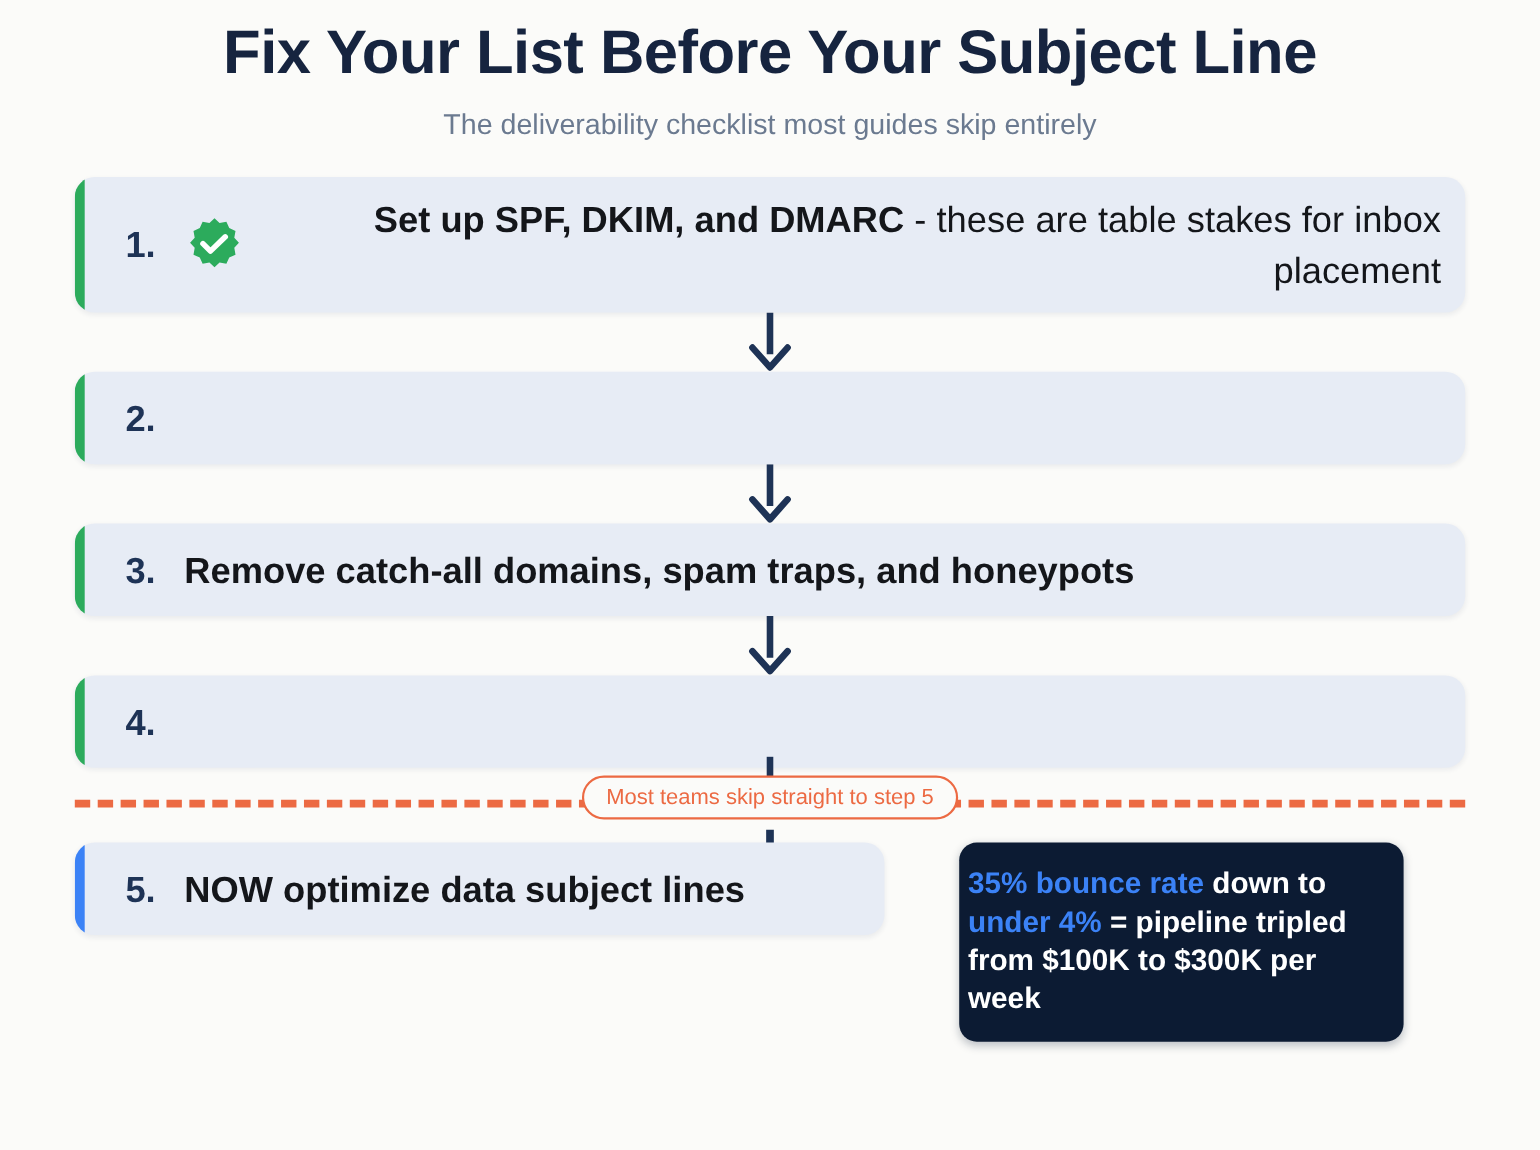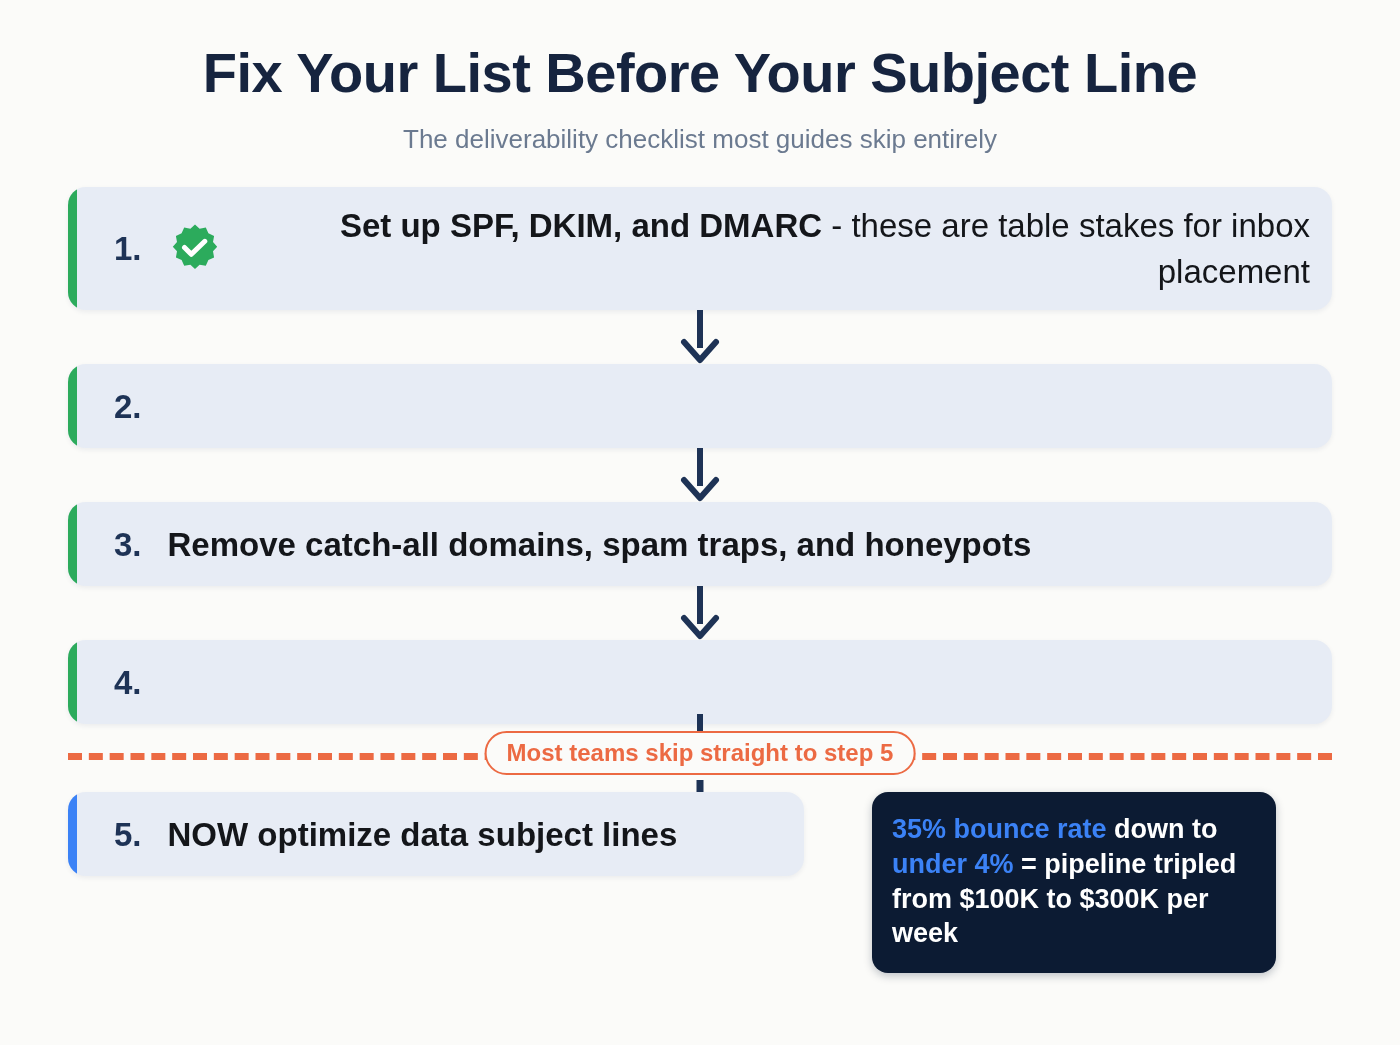--- a/index.html
+++ b/index.html
@@ -11,21 +11,21 @@
     height: 1045px;
     background: #fbfbf9;
     font-family: "Liberation Sans", sans-serif;
     overflow: hidden;
     position: relative;
   }
 
   
   .header {
     text-align: center;
-    padding-top: 44px;
+    padding-top: 18px;
   }
   .title {
     font-size: 56px;
     font-weight: bold;
     color: #16243f;
     letter-spacing: -0.5px;
     line-height: 1.05;
     margin: 0;
   }
   .subtitle {
@@ -136,22 +136,22 @@
   }
   .divider .pill {
     position: absolute;
     left: 50%;
     top: 5px;
     transform: translateX(-50%);
     background: #fbfbf9;
     border: 2.5px solid #ec6a43;
     border-radius: 22px;
     color: #ec6a43;
-    font-size: 24px;
-    font-weight: bold;
+    font-size: 20px;
+    font-weight: normal;
     padding: 8px 20px;
     white-space: nowrap;
     line-height: 1;
   }
   .divider .stub-top {
     position: absolute;
     left: 697px;
     top: -12px;
     width: 6px;
     height: 24px;
@@ -169,21 +169,21 @@
   .bottom-arrow {
     position: absolute;
     left: 672px;
     top: -12px;
   }
 
   .result-box {
     background: #0c1b33;
     border-radius: 16px;
     margin-left: 68px;
-    padding: 20px 26px 22px 20px;
+    padding: 20px 26px 22px 8px;
     width: 404px;
     box-sizing: border-box;
     color: #ffffff;
     font-size: 27px;
     font-weight: bold;
     line-height: 1.28;
     box-shadow: 0 3px 8px rgba(12, 27, 51, 0.25);
   }
   .result-box .hl { color: #3b82f6; }
 </style>

